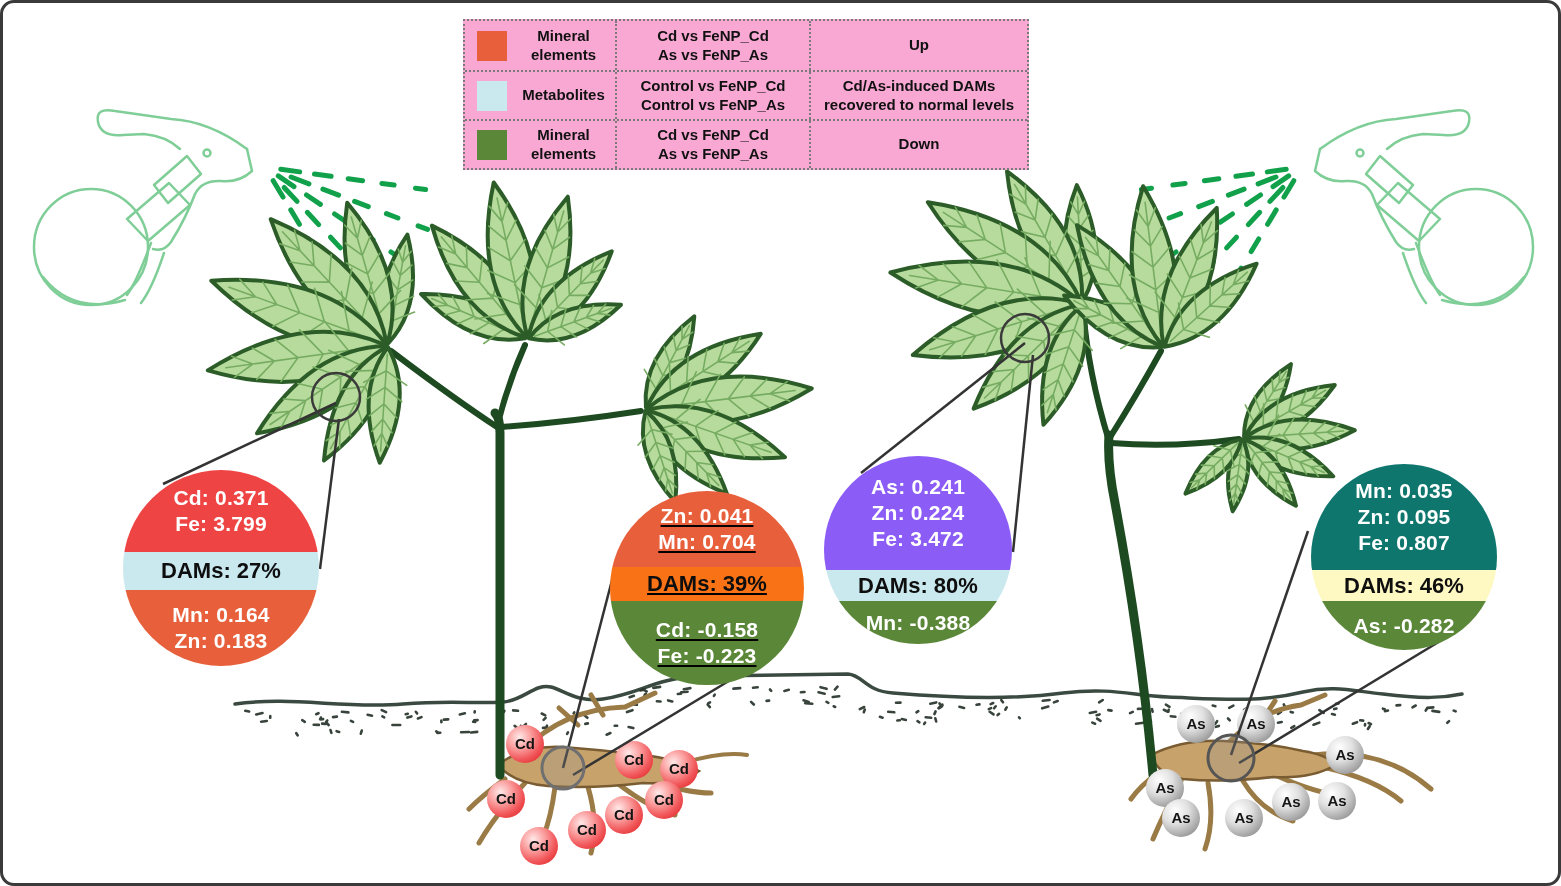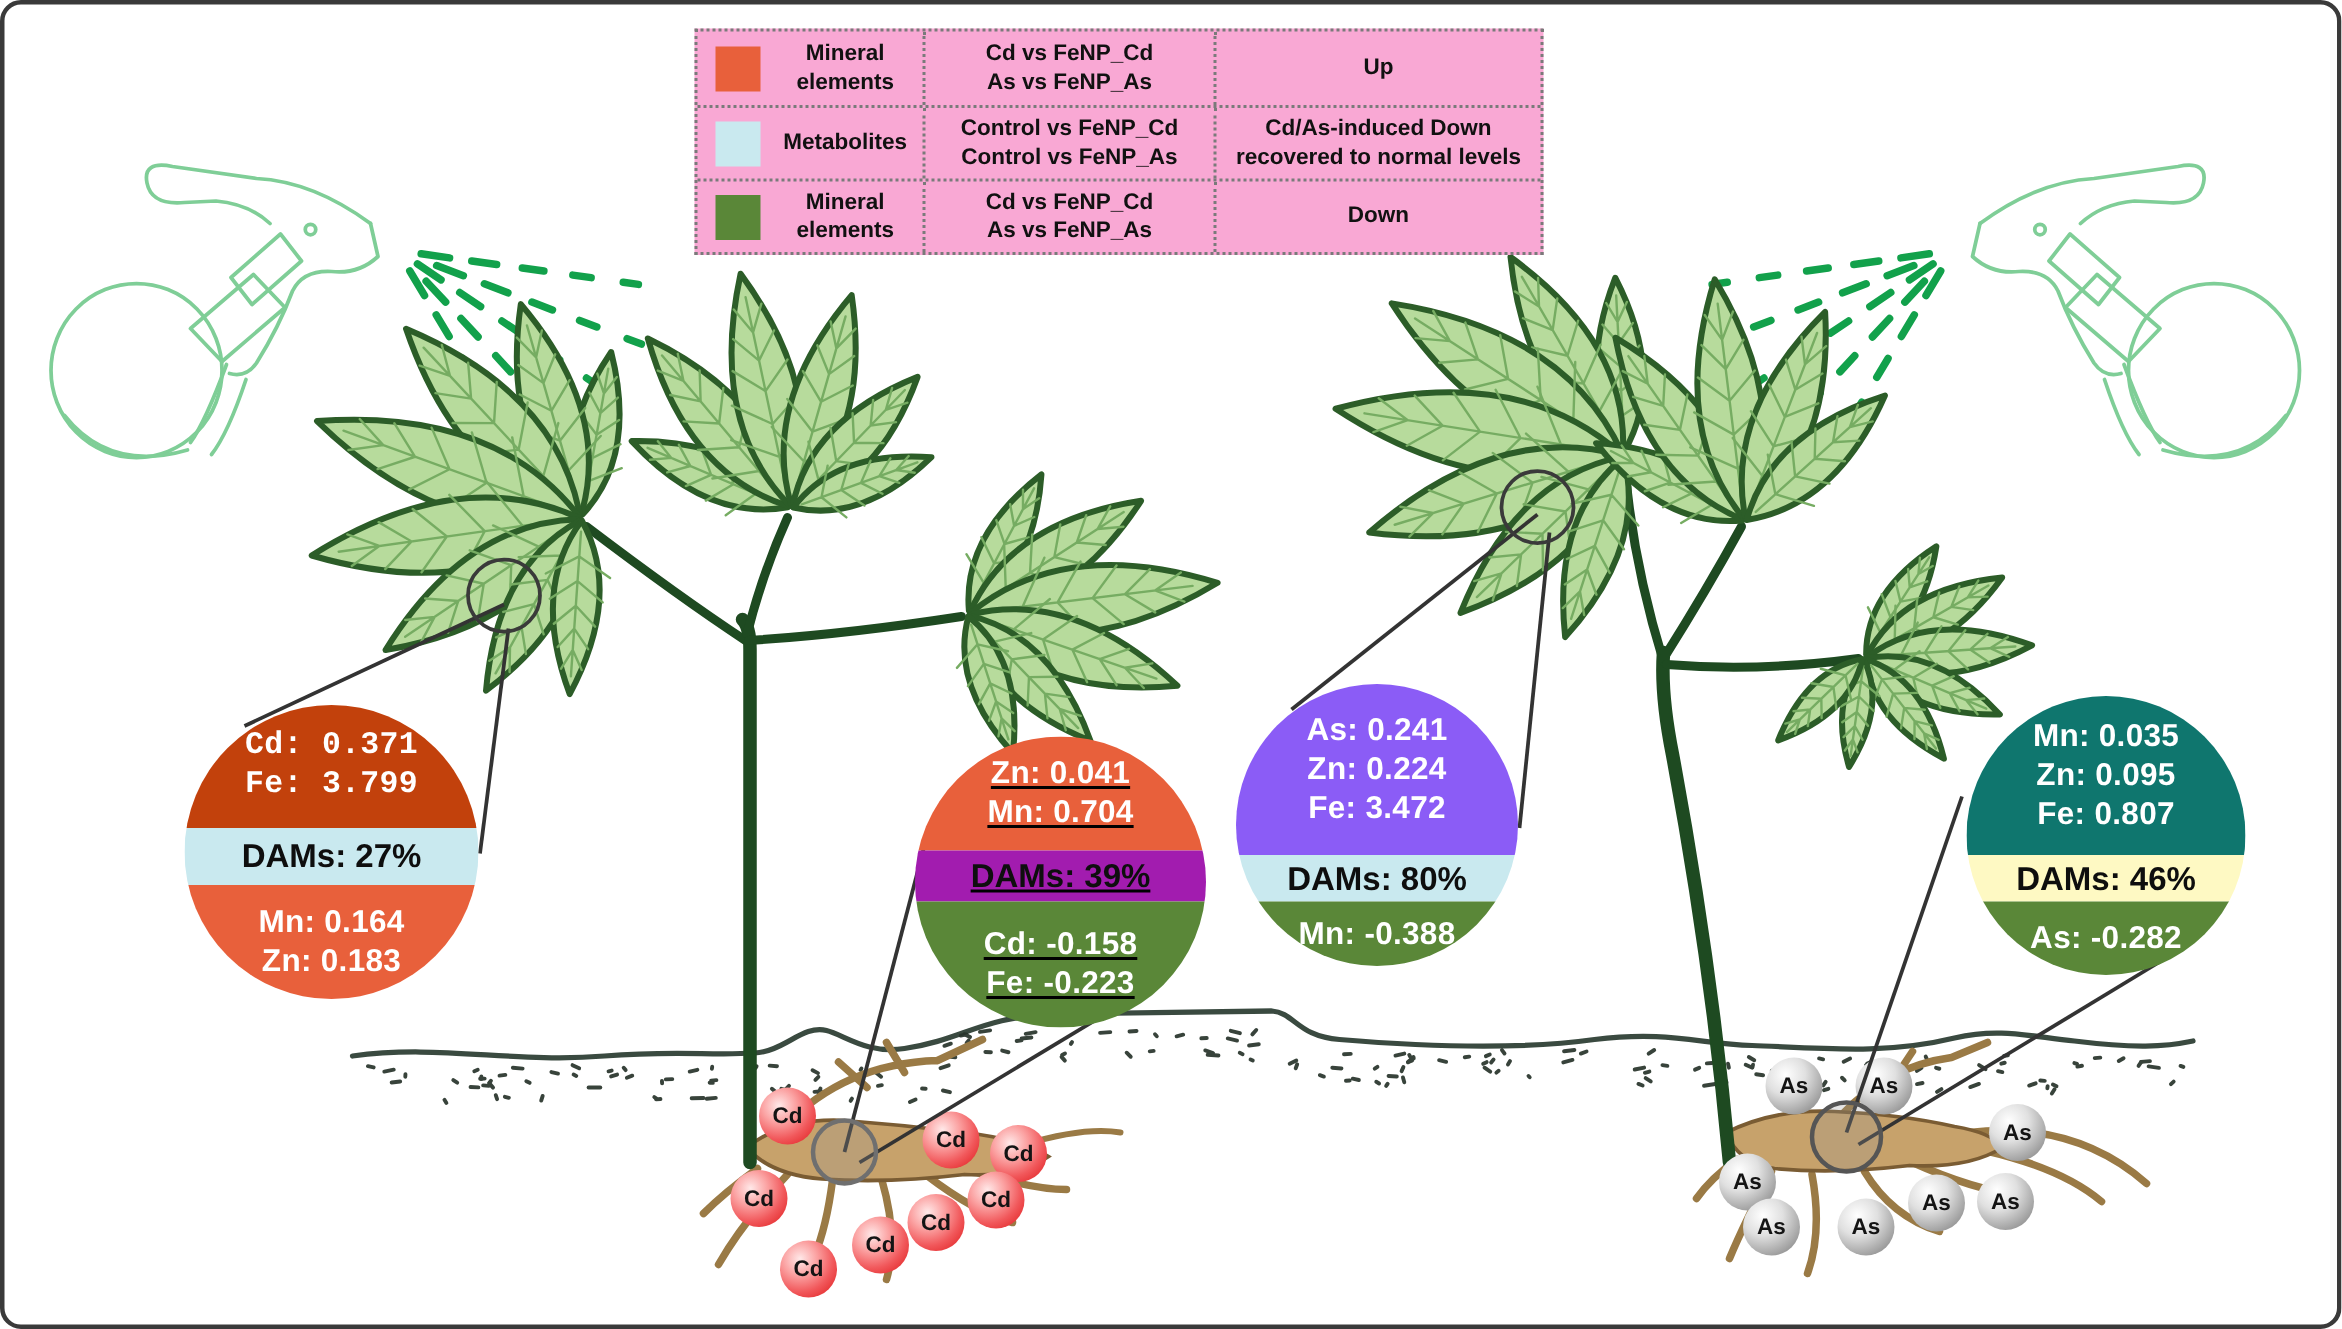--- a/index.html
+++ b/index.html
@@ -536,58 +536,58 @@
     <div class="lrow">
       <div class="lcell c1">
         <span class="swatch" style="background: rgb(201, 233, 239);"></span>
         <span class="llabel">Metabolites</span>
       </div>
       <div class="lcell c2">
         <span>Control vs FeNP_Cd</span>
         <span>Control vs FeNP_As</span>
       </div>
       <div class="lcell c3">
-        <span>Cd/As-induced Down recovered to normal levels</span>
+        <span>Cd/As-induced DAMs recovered to normal levels</span>
       </div>
     </div>
     <div class="lrow">
       <div class="lcell c1">
         <span class="swatch" style="background: rgb(90, 135, 56);"></span>
         <span class="llabel">Mineral elements</span>
       </div>
       <div class="lcell c2">
         <span>Cd vs FeNP_Cd</span>
         <span>As vs FeNP_As</span>
       </div>
       <div class="lcell c3">
         <span>Down</span>
       </div>
     </div>
   </div>
 
   <div class="bubble" style="left:120px;top:467px;width:196px;height:196px;">
-    <div class="sec" style="height: 82px; background: #c2410c; font-family: Liberation Mono, monospace;">
+    <div class="sec" style="height: 82px; background: #ef4444;">
       <div class="bline">Cd: 0.371</div>
       <div class="bline">Fe: 3.799</div>
     </div>
     <div class="sec" style="height: 38px; background: rgb(201, 233, 239);">
       <div class="dams">DAMs: 27%</div>
     </div>
     <div class="sec" style="height: 76px; background: rgb(232, 96, 59);">
       <div class="bline">Mn: 0.164</div>
       <div class="bline">Zn: 0.183</div>
     </div>
   </div>
 
   <div class="bubble" style="left:607px;top:488px;width:194px;height:194px;text-decoration:underline;">
     <div class="sec" style="height: 76px; background: rgb(232, 96, 59);">
       <div class="bline">Zn: 0.041</div>
       <div class="bline">Mn: 0.704</div>
     </div>
-    <div class="sec" style="height: 34px; background: #a21caf;">
+    <div class="sec" style="height: 34px; background: #f97316;">
       <div class="dams">DAMs: 39%</div>
     </div>
     <div class="sec" style="height: 84px; background: rgb(90, 135, 56);">
       <div class="bline">Cd: -0.158</div>
       <div class="bline">Fe: -0.223</div>
     </div>
   </div>
 
   <div class="bubble" style="left:821px;top:453px;width:188px;height:188px;">
     <div class="sec" style="height: 114px; background: #8b5cf6;">

